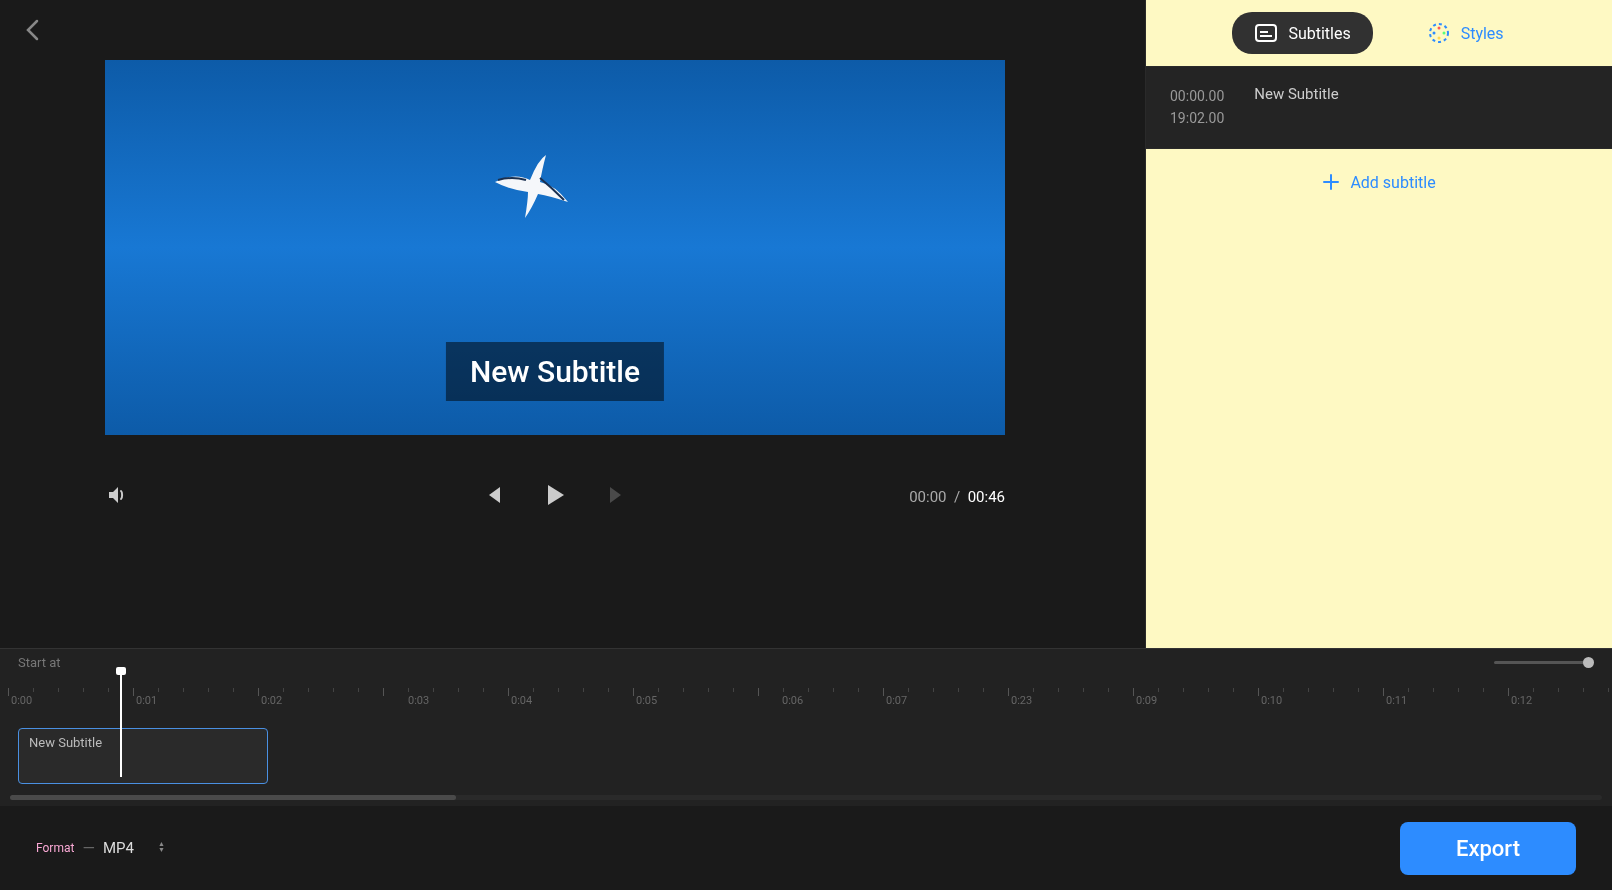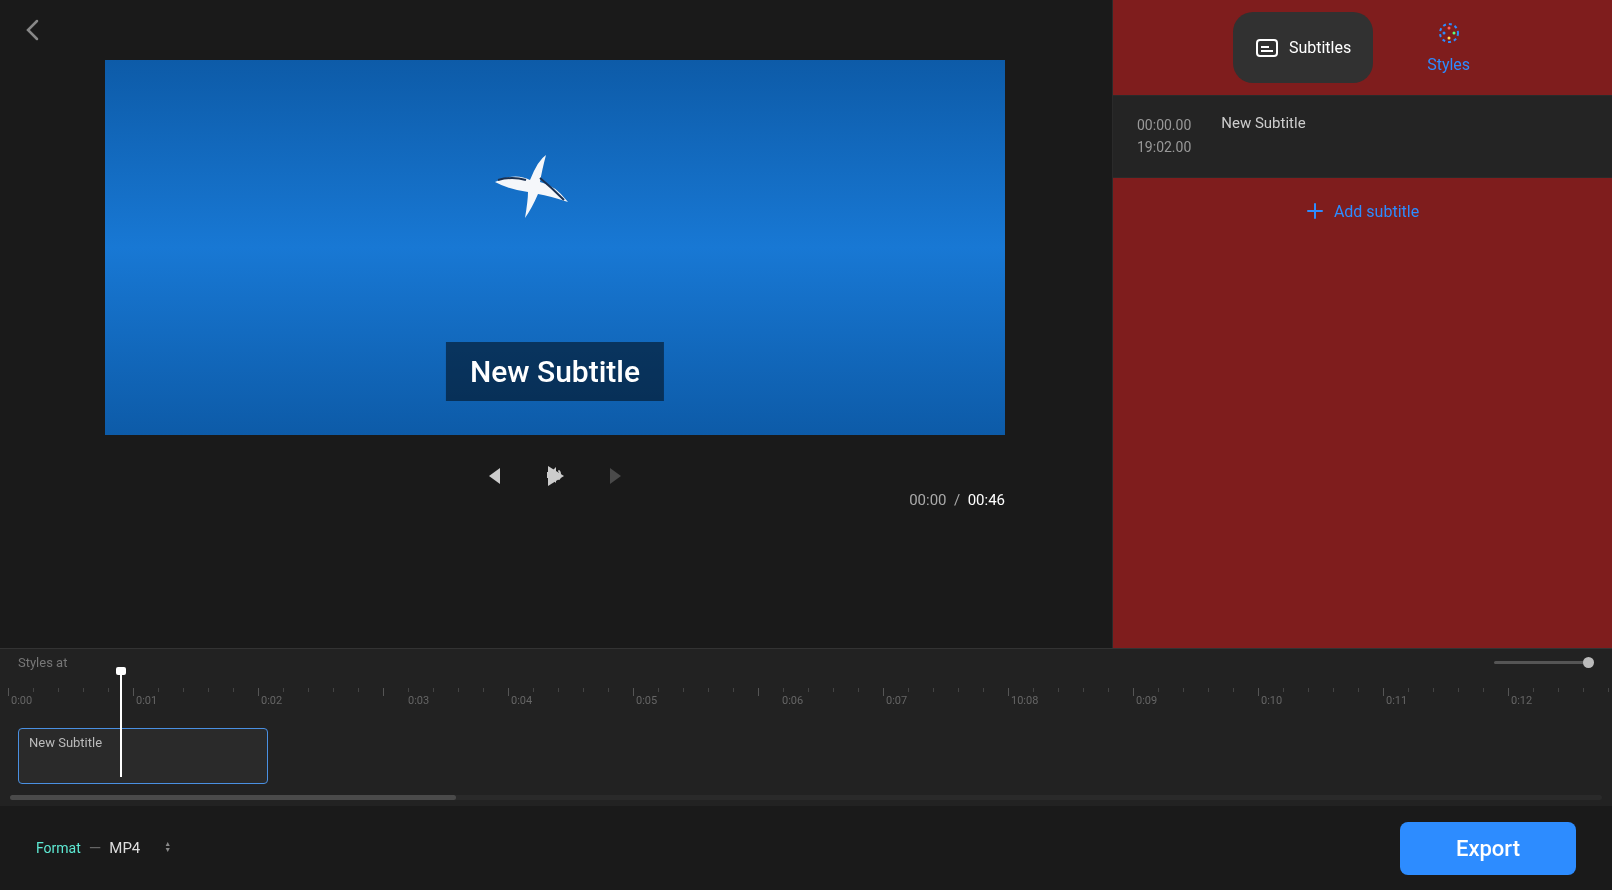--- a/index.html
+++ b/index.html
@@ -63,24 +63,23 @@
       background: rgba(0,0,0,0.5);
       padding: 12px 24px;
       font-size: 30px;
       font-weight: 500;
       color: #fff;
     }
     
     .playback-bar {
       display: flex;
       align-items: center;
-      margin-top: 28px;
+      margin-top: 48px;
       width: 900px;
       position: relative;
-      flex-direction: column;
     }
     .vol-btn { cursor: pointer; color: #ccc; }
     .center-controls {
       position: absolute;
       left: 50%;
       transform: translateX(-50%);
       display: flex;
       gap: 38px;
       align-items: center;
     }
@@ -90,42 +89,43 @@
       margin-left: auto;
       font-size: 15px;
       color: #aaa;
     }
     .time-display .total { color: #fff; }
 
     
     .side-panel {
       flex: 1;
       border-left: 1px solid #2a2a2a;
-      background: #7f1d1d;
+      background: #fef9c3;
+      margin-left: 33px;
     }
     .tabs {
       display: flex;
       justify-content: center;
       gap: 32px;
       padding: 12px 0;
     }
     .tab {
       display: flex;
       align-items: center;
       gap: 10px;
       padding: 9px 22px;
       border-radius: 20px;
       font-size: 16px;
       cursor: pointer;
     }
     .tab.active {
       background: #313131;
       color: #fff;
     }
-    .tab.styles { color: #2d8cff; flex-direction: column; }
+    .tab.styles { color: #2d8cff; }
     .subtitle-list {
       border-top: 1px solid #2a2a2a;
     }
     .subtitle-entry {
       display: flex;
       padding: 18px 24px;
       border-bottom: 1px solid #2a2a2a;
       background: #242424;
       cursor: pointer;
       gap: 30px;
@@ -265,22 +265,22 @@
 
     
     .bottom-bar {
       height: 84px;
       background: #1a1a1a;
       display: flex;
       align-items: center;
       padding: 0 36px;
     }
     .format-label {
-      font-size: 14px;
-      color: #5eead4;
+      font-size: 12px;
+      color: #f9a8d4;
     }
     .format-dash { margin: 0 8px; color: #666; }
     .format-select {
       display: flex;
       align-items: center;
       gap: 24px;
       color: #ddd;
       font-size: 15px;
       cursor: pointer;
     }
@@ -390,21 +390,21 @@
             <path d="M9 2v14M2 9h14" stroke="#2d8cff" stroke-width="2" stroke-linecap="round"></path>
           </svg>
         <span>Add subtitle</span>
       </div>
     </div>
   </div>
 </div>
 
 <div class="timeline-area">
   <div class="timeline-header">
-    <span>Styles at</span>
+    <span>Start at</span>
     <div class="zoom-slider">
       <div class="zoom-handle"></div>
     </div>
   </div>
   <div class="ruler" id="ruler">
       <div class="tick-major" style="left: 4px;"></div>
       <div class="tick-label" style="left: 7px;">0:00</div>
       <div class="tick-minor" style="left: 29px;"></div>
       <div class="tick-minor" style="left: 54px;"></div>
       <div class="tick-minor" style="left: 79px;"></div>
@@ -445,21 +445,21 @@
       <div class="tick-minor" style="left: 804px;"></div>
       <div class="tick-minor" style="left: 829px;"></div>
       <div class="tick-minor" style="left: 854px;"></div>
       <div class="tick-major" style="left: 879px;"></div>
       <div class="tick-label" style="left: 882px;">0:07</div>
       <div class="tick-minor" style="left: 904px;"></div>
       <div class="tick-minor" style="left: 929px;"></div>
       <div class="tick-minor" style="left: 954px;"></div>
       <div class="tick-minor" style="left: 979px;"></div>
       <div class="tick-major" style="left: 1004px;"></div>
-      <div class="tick-label" style="left: 1007px;">10:08</div>
+      <div class="tick-label" style="left: 1007px;">0:23</div>
       <div class="tick-minor" style="left: 1029px;"></div>
       <div class="tick-minor" style="left: 1054px;"></div>
       <div class="tick-minor" style="left: 1079px;"></div>
       <div class="tick-minor" style="left: 1104px;"></div>
       <div class="tick-major" style="left: 1129px;"></div>
       <div class="tick-label" style="left: 1132px;">0:09</div>
       <div class="tick-minor" style="left: 1154px;"></div>
       <div class="tick-minor" style="left: 1179px;"></div>
       <div class="tick-minor" style="left: 1204px;"></div>
       <div class="tick-minor" style="left: 1229px;"></div>

